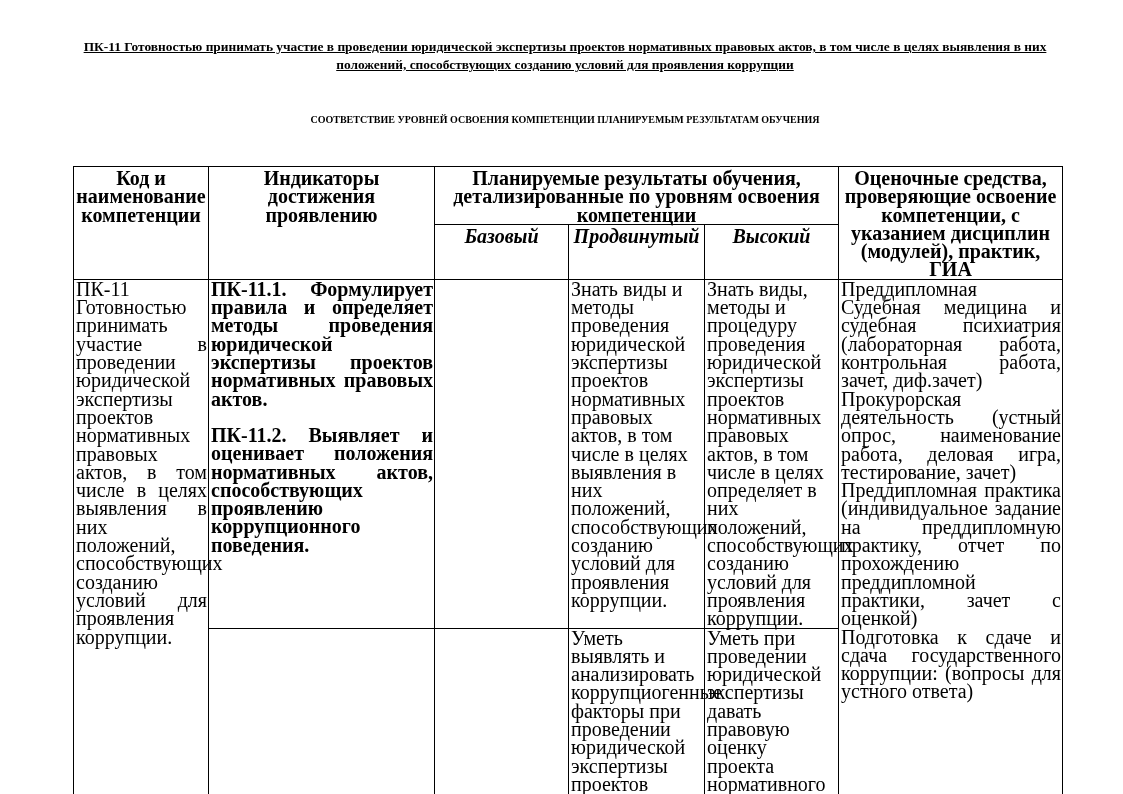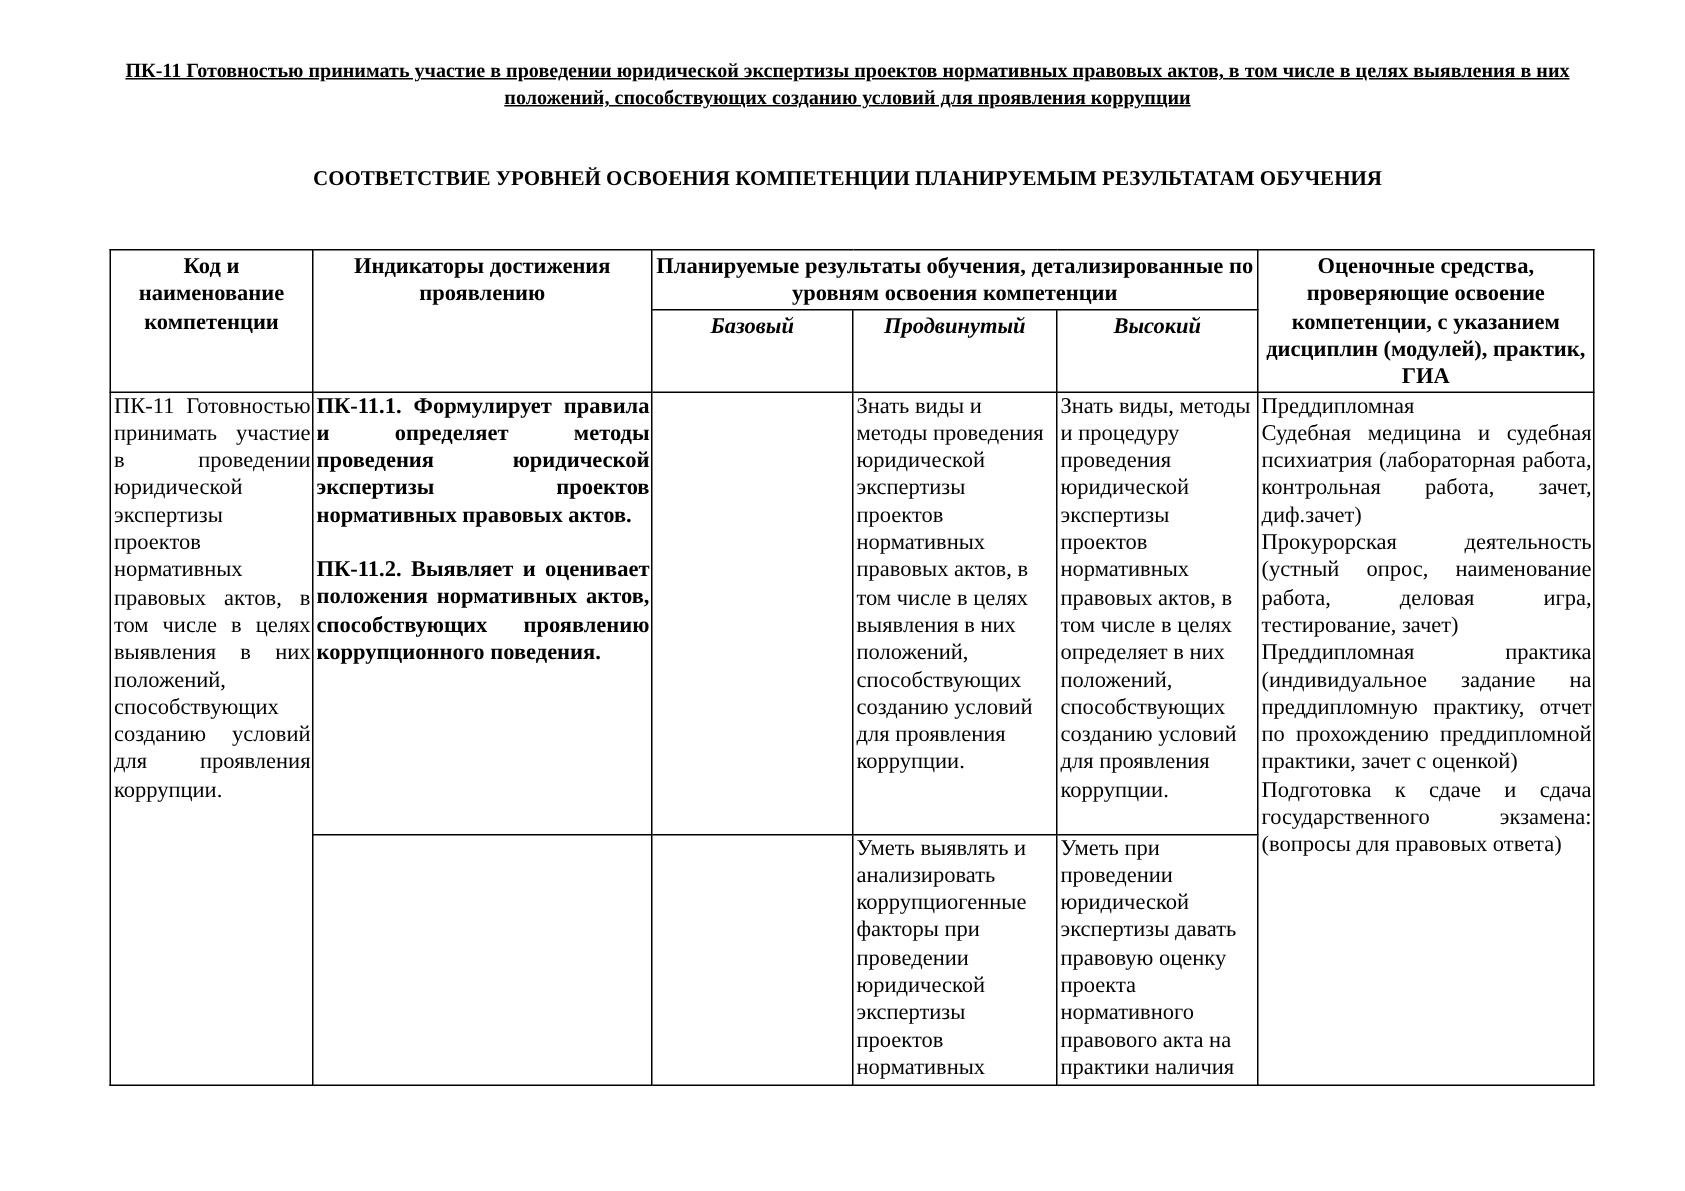--- a/index.html
+++ b/index.html
@@ -7,30 +7,30 @@
       width: 1123px; height: 794px; position: relative; overflow: hidden;
       font-family: "Liberation Serif", "DejaVu Serif", serif; color: #000;
     }
     .title {
       position: absolute; left: 60px; top: 38px; width: 1010px;
       text-align: center; font-weight: bold; font-size: 13.4px; line-height: 18px;
       text-decoration: underline;
     }
     .subtitle {
       position: absolute; left: 60px; top: 111px; width: 1010px;
-      text-align: center; font-weight: bold; font-size: 14px; line-height: 18px;
+      text-align: center; font-weight: bold; font-size: 10px; line-height: 18px;
     }
     table.matrix {
       position: absolute; left: 73px; top: 166px;
       border-collapse: collapse; table-layout: fixed;
       width: 989px;
     }
     table.matrix td, table.matrix th {
       border: 1.5px solid #000; padding: 0 1px 0 2px;
-      font-size: 15px; line-height: 18.3px; vertical-align: top;
+      font-size: 20px; line-height: 18.3px; vertical-align: top;
     }
     table.matrix th {
       font-weight: bold; text-align: center; padding: 2px 2px 0 2px;
     }
     th.mid { vertical-align: middle; font-style: italic; }
     td.just { text-align: justify; text-align-last: left; }
     .indent { padding-left: 4px; font-weight: bold; }
     .gap { height: 18px; }
   </style>
 </head>
@@ -70,21 +70,21 @@
         <div>ПК-11.2. Выявляет и оценивает положения нормативных актов, способствующих проявлению коррупционного поведения.</div>
       </td>
       <td></td>
       <td>Знать виды и методы проведения юридической экспертизы проектов нормативных правовых актов, в том числе в целях выявления в них положений, способствующих созданию условий для проявления коррупции.</td>
       <td>Знать виды, методы и процедуру проведения юридической экспертизы проектов нормативных правовых актов, в том числе в целях определяет в них положений, способствующих созданию условий для проявления коррупции.</td>
       <td rowspan="2" class="just">
         <div>Преддипломная</div>
         <div>Судебная медицина и судебная психиатрия (лабораторная работа, контрольная работа, зачет, диф.зачет)</div>
         <div>Прокурорская деятельность (устный опрос, наименование работа, деловая игра, тестирование, зачет)</div>
         <div>Преддипломная практика (индивидуальное задание на преддипломную практику, отчет по прохождению преддипломной практики, зачет с оценкой)</div>
-        <div>Подготовка к сдаче и сдача государственного экзамена: (вопросы для правовых ответа)</div>
+        <div>Подготовка к сдаче и сдача государственного коррупции: (вопросы для устного ответа)</div>
       </td>
     </tr>
     <tr style="height:167px">
       <td></td>
       <td></td>
       <td>Уметь выявлять и анализировать коррупциогенные факторы при проведении юридической экспертизы проектов нормативных</td>
       <td>Уметь при проведении юридической экспертизы давать правовую оценку проекта нормативного правового акта на практики наличия</td>
     </tr>
   </tbody>
 </table>

